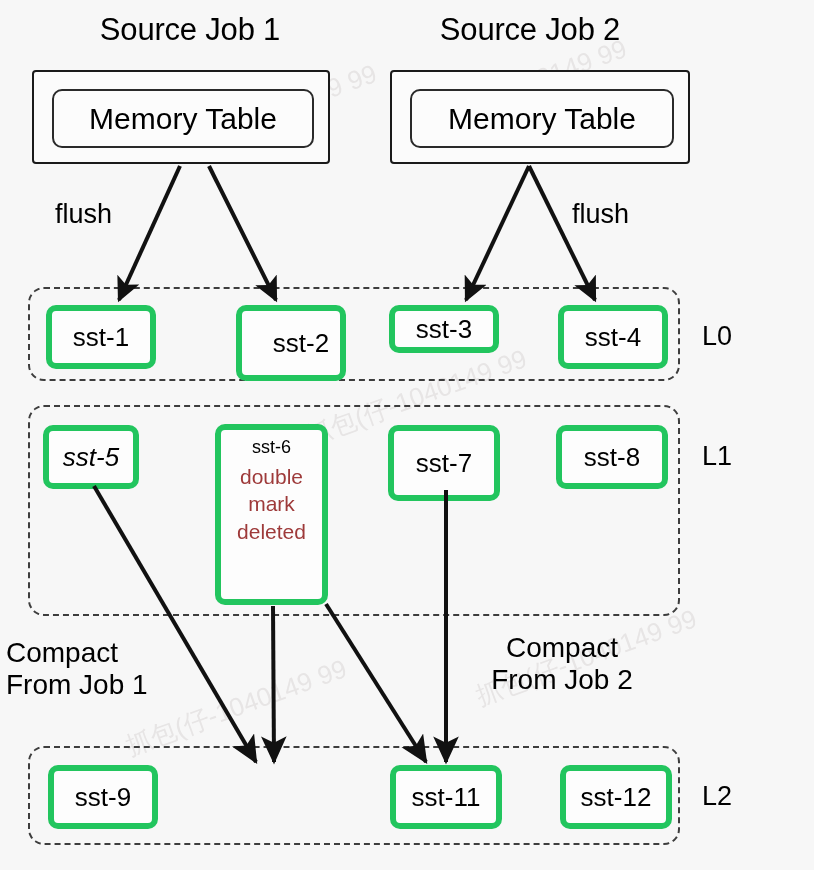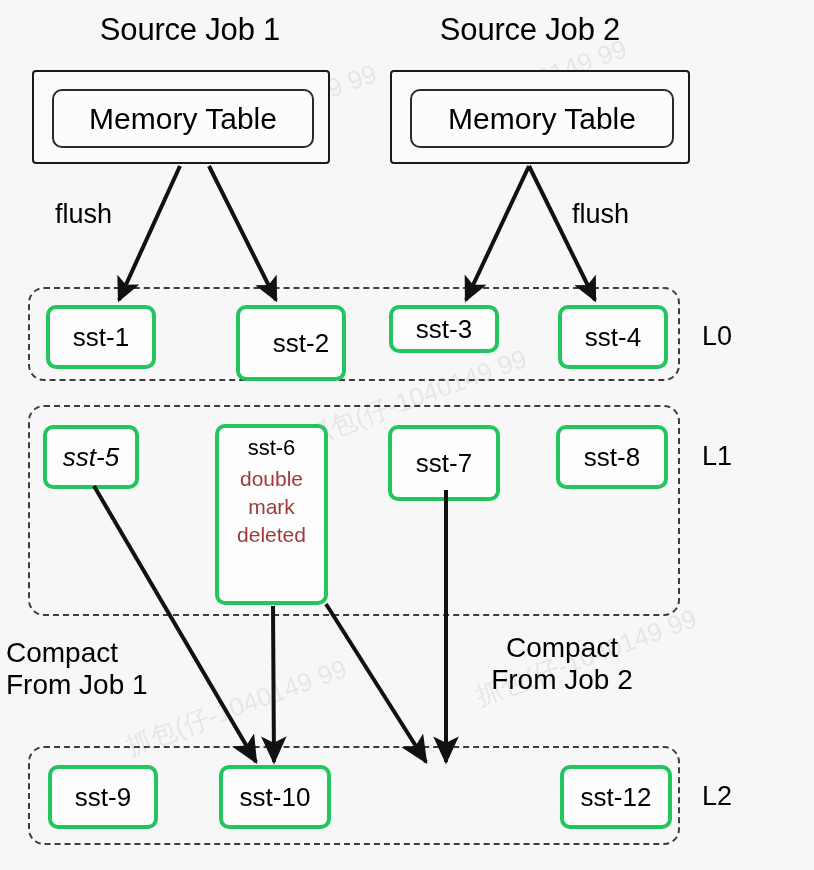--- a/index.html
+++ b/index.html
@@ -55,38 +55,38 @@
     white-space: nowrap;
   }
   .level {
     position: absolute;
     border: 2px dashed #3d3d3d;
     border-radius: 16px;
     box-sizing: border-box;
   }
   .sst {
     position: absolute;
-    border: 4px solid #22c55e;
+    border: 6px solid #22c55e;
     border-radius: 10px;
     background: #fdfdfd;
     box-sizing: border-box;
     display: flex;
     align-items: center;
     justify-content: center;
     font-size: 26px;
     color: #000;
     white-space: nowrap;
   }
   .sst.tall {
     flex-direction: column;
     justify-content: flex-start;
     padding-top: 7px;
   }
   .sst .name {
-    font-size: 22px;
+    font-size: 18px;
     color: #000;
     line-height: 1.15;
   }
   .sst .note {
     font-size: 21px;
     line-height: 1.32;
     text-align: center;
     margin-top: 5px;
   }
   .levellabel {
@@ -171,21 +171,21 @@
     <span style="display:block">From Job 1</span>
   </div>
 
   <div class="caption center" style="left:462px; top:632px; width:200px;">
     <span style="display:block">Compact</span>
     <span style="display:block">From Job 2</span>
   </div>
 
   <div class="level" style="left:28px; top:746px; width:652px; height:99px;"></div>
   <div class="sst" style="left:48px; top:765px; width:110px; height:64px;">sst-9</div>
-  <div class="sst" style="left:219px; top:765px; width:112px; height:64px;">sst-10</div>
+  <div class="sst" style="left:390px; top:765px; width:112px; height:64px;">sst-11</div>
   <div class="sst" style="left:560px; top:765px; width:112px; height:64px;">sst-12</div>
   <div class="levellabel" style="left:702px; top:781px;">L2</div>
 
   <svg class="edges" viewBox="0 0 814 870">
     <defs>
       <marker id="arrowhead" markerWidth="7" markerHeight="7" refX="5.6" refY="3" orient="auto" markerUnits="strokeWidth">
         <path d="M0,0 L6.2,3 L0,6 L1.4,3 z" fill="#111111"></path>
       </marker>
       <marker id="arrowheadThin" markerWidth="8" markerHeight="8" refX="6.4" refY="3.2" orient="auto" markerUnits="strokeWidth">
         <path d="M0,0 L7,3.2 L0,6.4 L1.6,3.2 z" fill="#111111"></path>

